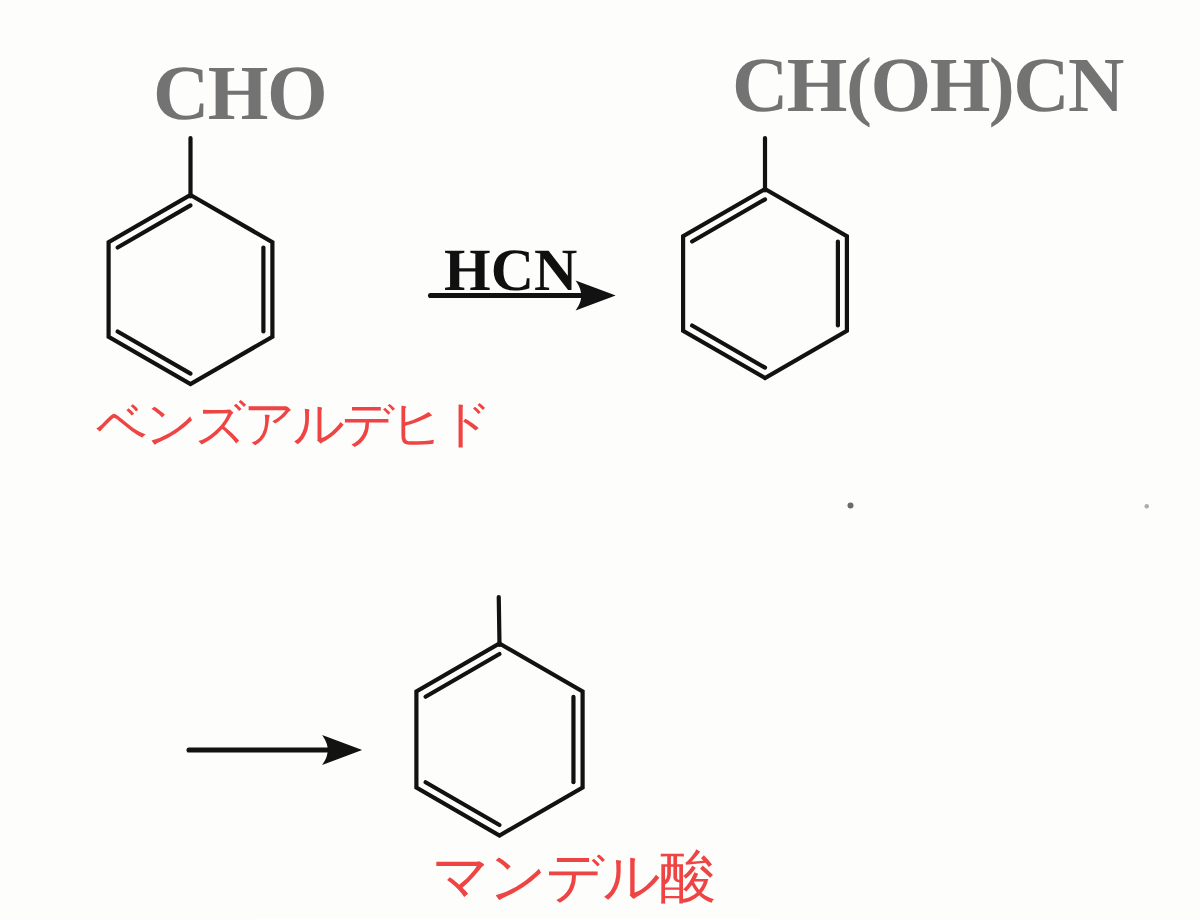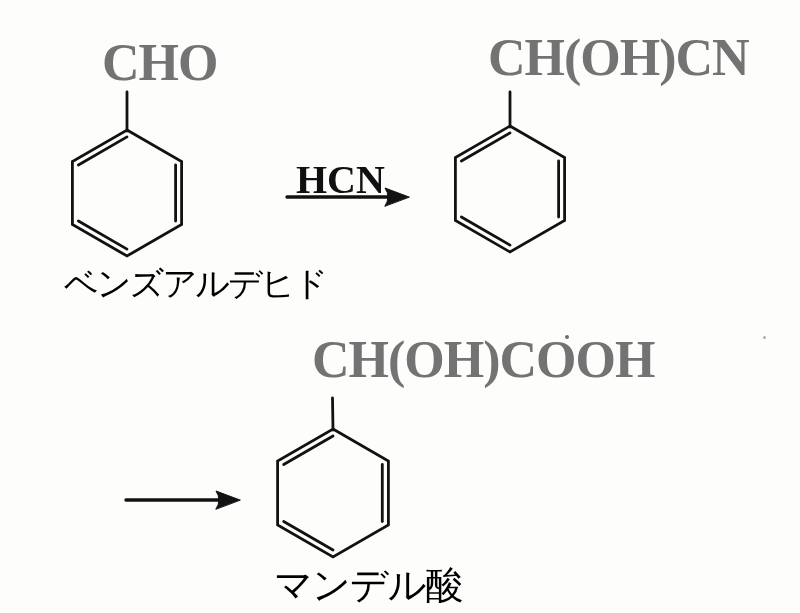--- a/index.html
+++ b/index.html
@@ -13,21 +13,21 @@
     position:absolute;line-height:1;white-space:nowrap;
     font-size:52px;font-weight:600;letter-spacing:-1px;color:#737373;
   }
   .reagent{
     position:absolute;line-height:1;white-space:nowrap;
     font-size:40px;font-weight:600;color:#101010;
   }
   .reagent .sub{font-size:26px;vertical-align:-8px;padding:0 2px;}
   .label-ja{
     position:absolute;line-height:1;white-space:nowrap;
-    font-size:34px;font-weight:500;letter-spacing:-2px;color:#000000;
+    font-size:34px;font-weight:500;letter-spacing:-2px;color:#ef4444;
   }
   .label-ja.big{font-size:38px;letter-spacing:-1px;}
   .speck{position:absolute;border-radius:50%;background:#6b6b6b;}
 </style>
 </head>
 <body>
 
 <div class="canvas">
 
   <svg class="linework" viewBox="0 0 800 613" xmlns="http://www.w3.org/2000/svg">
@@ -66,26 +66,25 @@
         <line x1="126" y1="500" x2="221" y2="500"></line>
         <path fill="#121212" stroke-width="1" d="M240,500 L216,491 Q222,500 216,509 Z"></path>
       </g>
     </g>
   </svg>
 
   <div class="formula" style="left:102px;top:37px;">CHO</div>
 
   <div class="formula" style="left:488px;top:32px;">CH(OH)CN</div>
 
-  <div class="formula" style="left:312px;top:334px;">CH(OH)COOH</div>
 
   <div class="reagent" style="left:296px;top:149px;margin-top:11px;">HCN</div>
 
 
   <div class="label-ja" style="left:64px;top:267px;">ベンズアルデヒド</div>
 
 
-  <div class="label-ja big" style="left:274px;top:566px;">マンデル酸</div>
+  <div class="label-ja big" style="left:288px;top:566px;">マンデル酸</div>
 
   <div class="speck" style="left:565px;top:335px;width:4px;height:4px;"></div>
   <div class="speck" style="left:763px;top:336px;width:3px;height:3px;opacity:.55;"></div>
 
 </div>
 
 </body></html>

